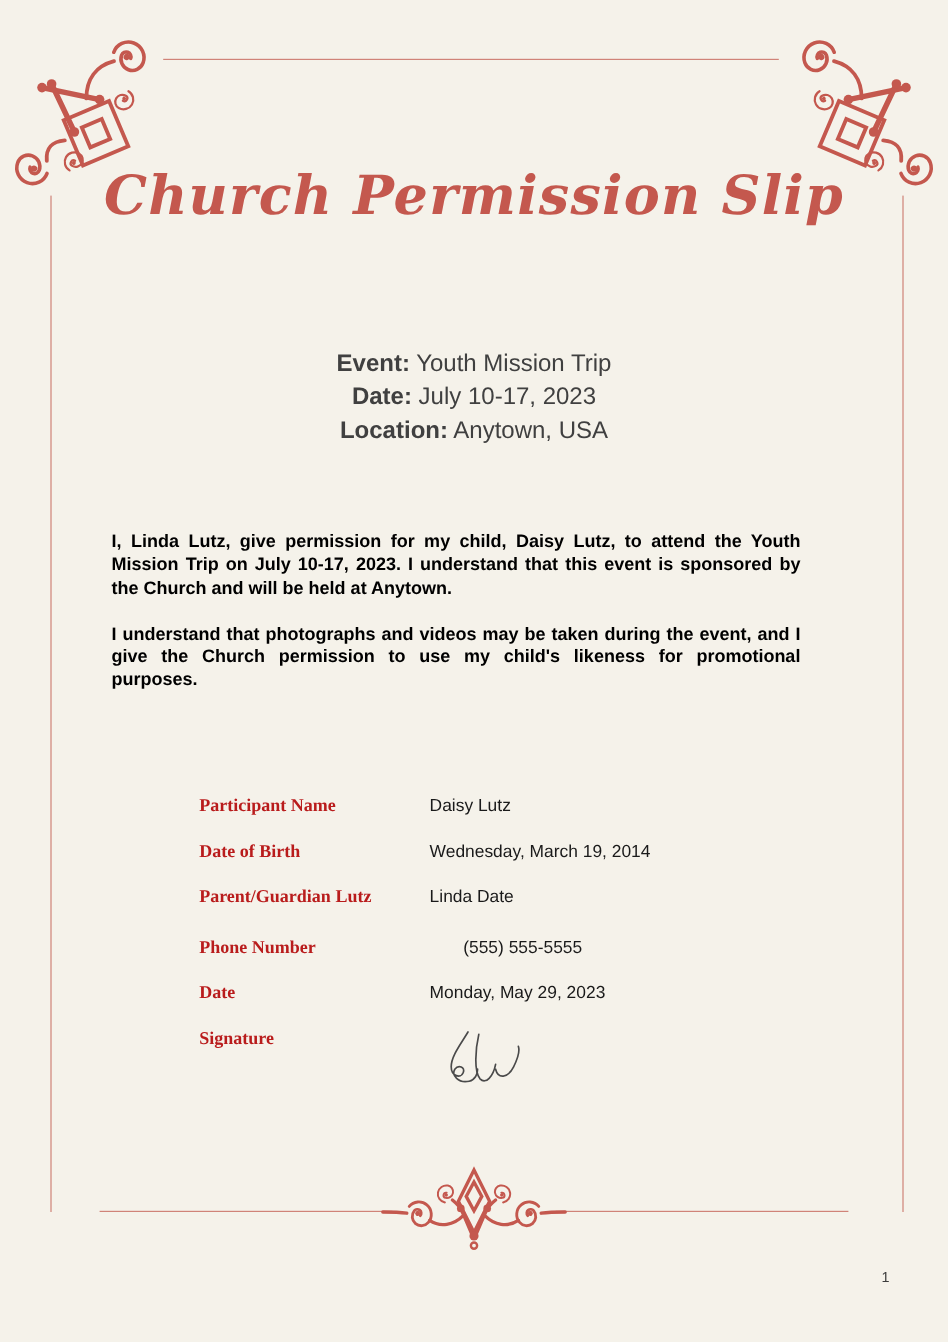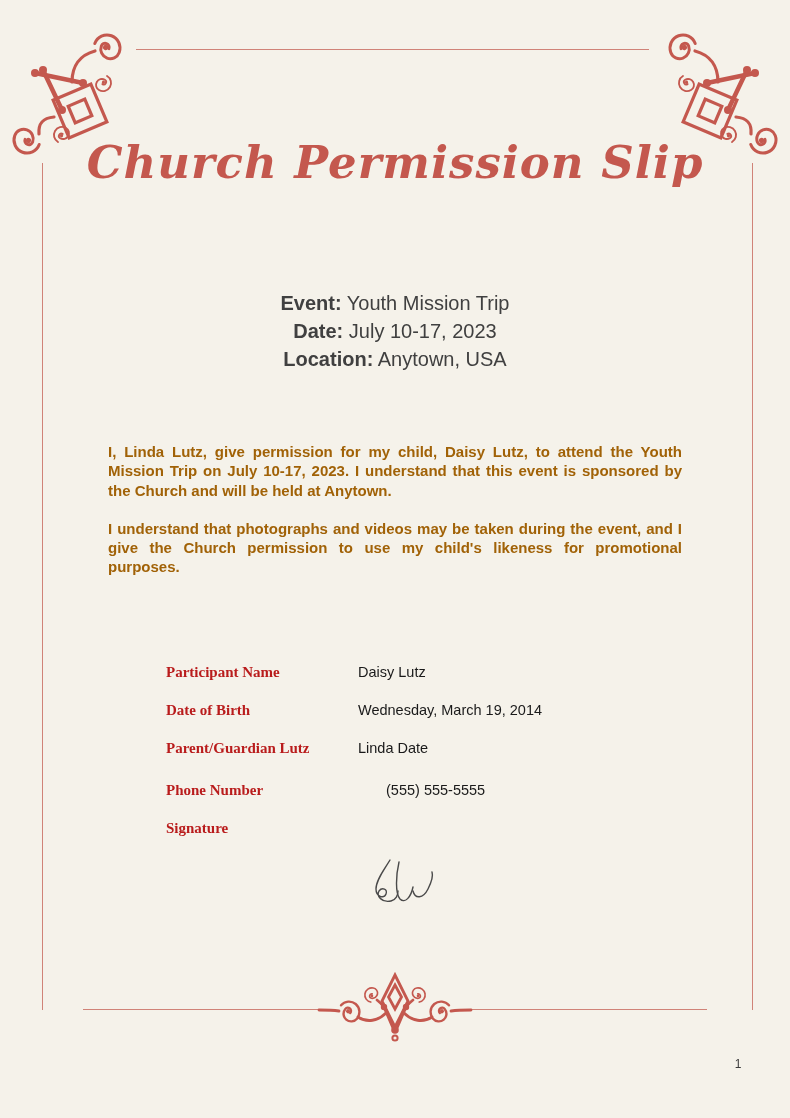--- a/index.html
+++ b/index.html
@@ -34,23 +34,23 @@
     margin:0;
   }
 
   .event-block{
     position:absolute;left:0;top:289px;width:100%;
     text-align:center;font-size:20px;line-height:28px;color:#404040;
   }
   .event-block .lbl{font-weight:700;}
 
   .paragraphs{
-    position:absolute;left:108px;top:442px;width:574px;
+    position:absolute;left:93px;top:442px;width:574px;
     font-size:15px;line-height:19.3px;font-weight:700;
-    text-align:justify;color:#a16207;
+    text-align:justify;color:#000000;
   }
   .paragraphs p{margin:0 0 19px 0;}
 
   .fields{position:absolute;left:166px;top:664px;width:540px;}
   .frow{display:flex;align-items:flex-start;height:38px;}
   .frow.gap{margin-top:4px;gap:28px;}
   .flabel{width:192px;font-size:15px;font-weight:700;color:#b91c1c;font-family:Liberation Serif, serif;}
   .fvalue{font-size:14.5px;font-weight:400;color:#1a1a1a;}
 
   .signature-svg{position:absolute;left:340px;top:845px;color:#4a4a4a;}
@@ -159,20 +159,24 @@
       <div class="flabel">Date of Birth</div>
       <div class="fvalue">Wednesday, March 19, 2014</div>
     </div>
     <div class="frow">
       <div class="flabel">Parent/Guardian Lutz</div>
       <div class="fvalue">Linda Date</div>
     </div>
     <div class="frow gap">
       <div class="flabel">Phone Number</div>
       <div class="fvalue">(555) 555-5555</div>
+    </div>
+    <div class="frow">
+      <div class="flabel">Date</div>
+      <div class="fvalue">Monday, May 29, 2023</div>
     </div>
     <div class="frow">
       <div class="flabel">Signature</div>
       <div class="fvalue"></div>
     </div>
   </div>
 
   <svg class="signature-svg" width="120" height="70" viewBox="0 0 120 70">
     <g fill="none" stroke="currentColor" stroke-width="1.4" stroke-linecap="round">
       <path d="M 50 15 C 44 25 36 35 36 44 C 36 52 44 54 46 49 C 48 44 42 42 39 46 C 36 51 42 58 51 56 C 56 55 58 50 58 46"></path>

